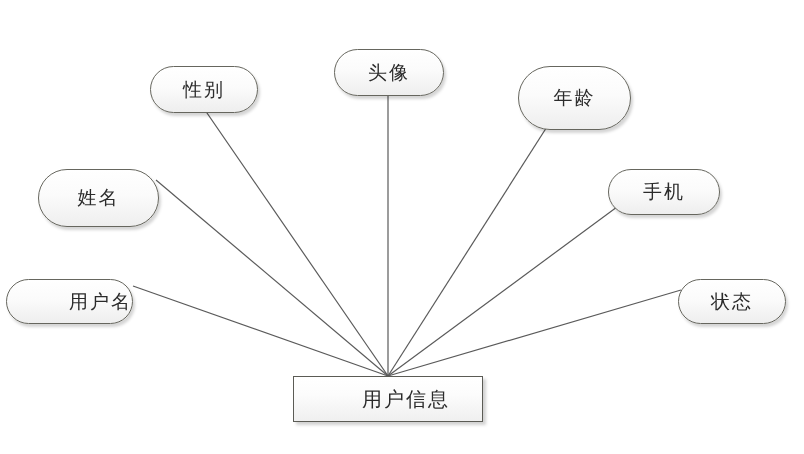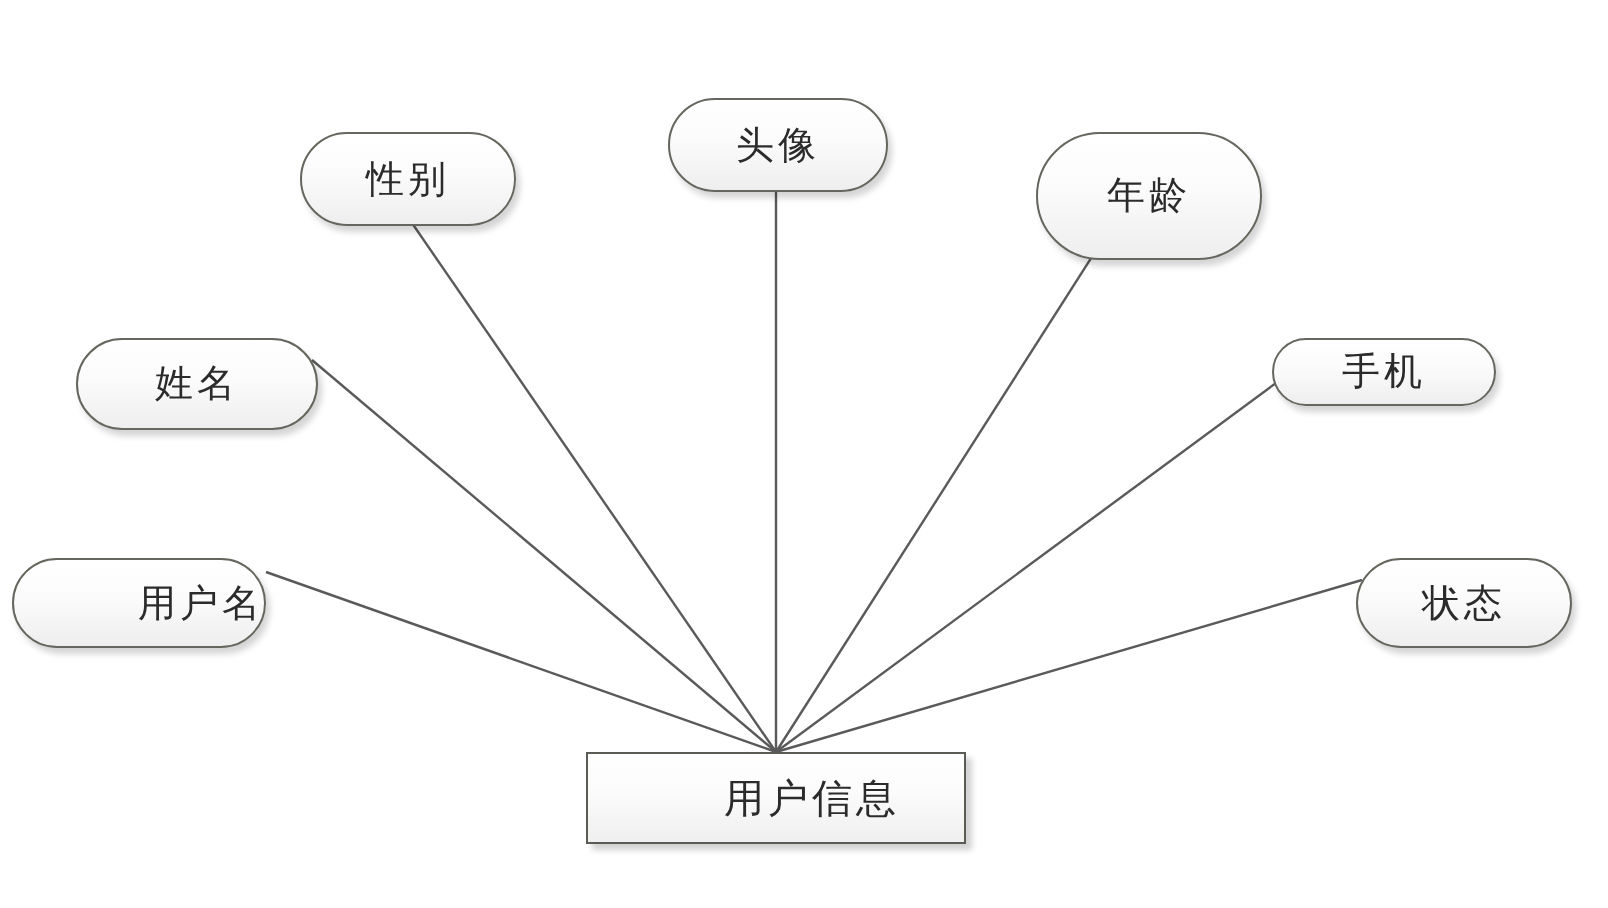--- a/index.html
+++ b/index.html
@@ -63,33 +63,33 @@
       <line x1="196" y1="97" x2="388" y2="376" stroke="#5a5a5a" stroke-width="1.2"></line>
       <line x1="388" y1="94" x2="388" y2="376" stroke="#5a5a5a" stroke-width="1.2"></line>
       <line x1="566" y1="97" x2="388" y2="376" stroke="#5a5a5a" stroke-width="1.2"></line>
       <line x1="640" y1="190" x2="388" y2="376" stroke="#5a5a5a" stroke-width="1.2"></line>
       <line x1="681" y1="290" x2="388" y2="376" stroke="#5a5a5a" stroke-width="1.2"></line>
     </svg>
 
   <div class="node attribute" style="left: 6px; top: 263px; width: 127px; height: 45px; justify-content: flex-end;">
     <span>用户名</span>
   </div>
-  <div class="node attribute" style="left: 38px; top: 153px; width: 121px; height: 46px;">
+  <div class="node attribute" style="left: 38px; top: 153px; width: 121px; height: 58px;">
     <span>姓名</span>
   </div>
   <div class="node attribute" style="left: 150px; top: 50px; width: 108px; height: 47px;">
     <span>性别</span>
   </div>
   <div class="node attribute" style="left: 334px; top: 33px; width: 110px; height: 47px;">
     <span>头像</span>
   </div>
   <div class="node attribute" style="left: 518px; top: 50px; width: 113px; height: 64px;">
     <span>年龄</span>
   </div>
-  <div class="node attribute" style="left: 636px; top: 153px; width: 112px; height: 34px;">
+  <div class="node attribute" style="left: 608px; top: 153px; width: 112px; height: 46px;">
     <span>手机</span>
   </div>
   <div class="node attribute" style="left: 678px; top: 263px; width: 108px; height: 45px;">
     <span>状态</span>
   </div>
 
   <div class="node entity" id="entity-node" style="left: 293px; top: 376px; width: 190px; height: 46px; padding-left: 36px;">
     <span>用户信息</span>
   </div>
 

